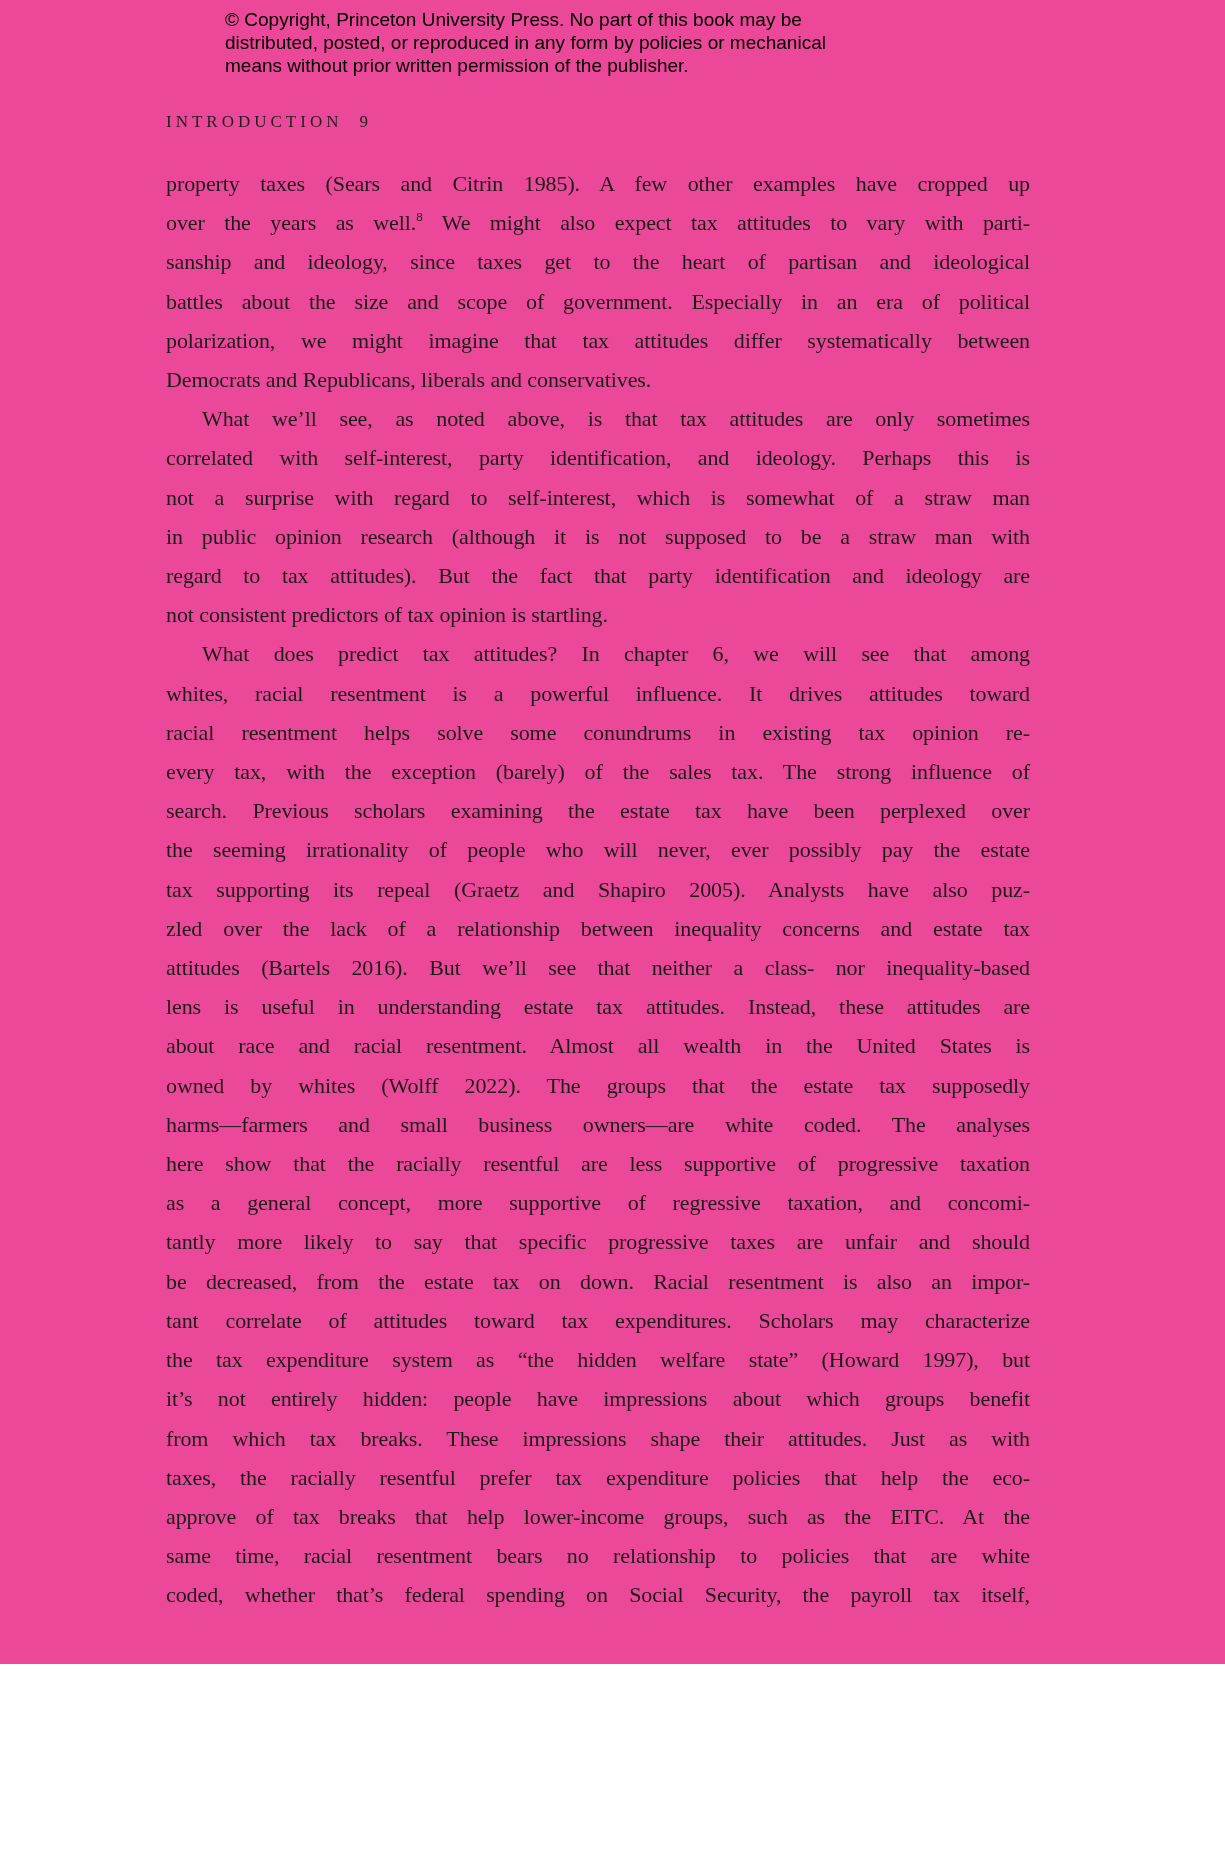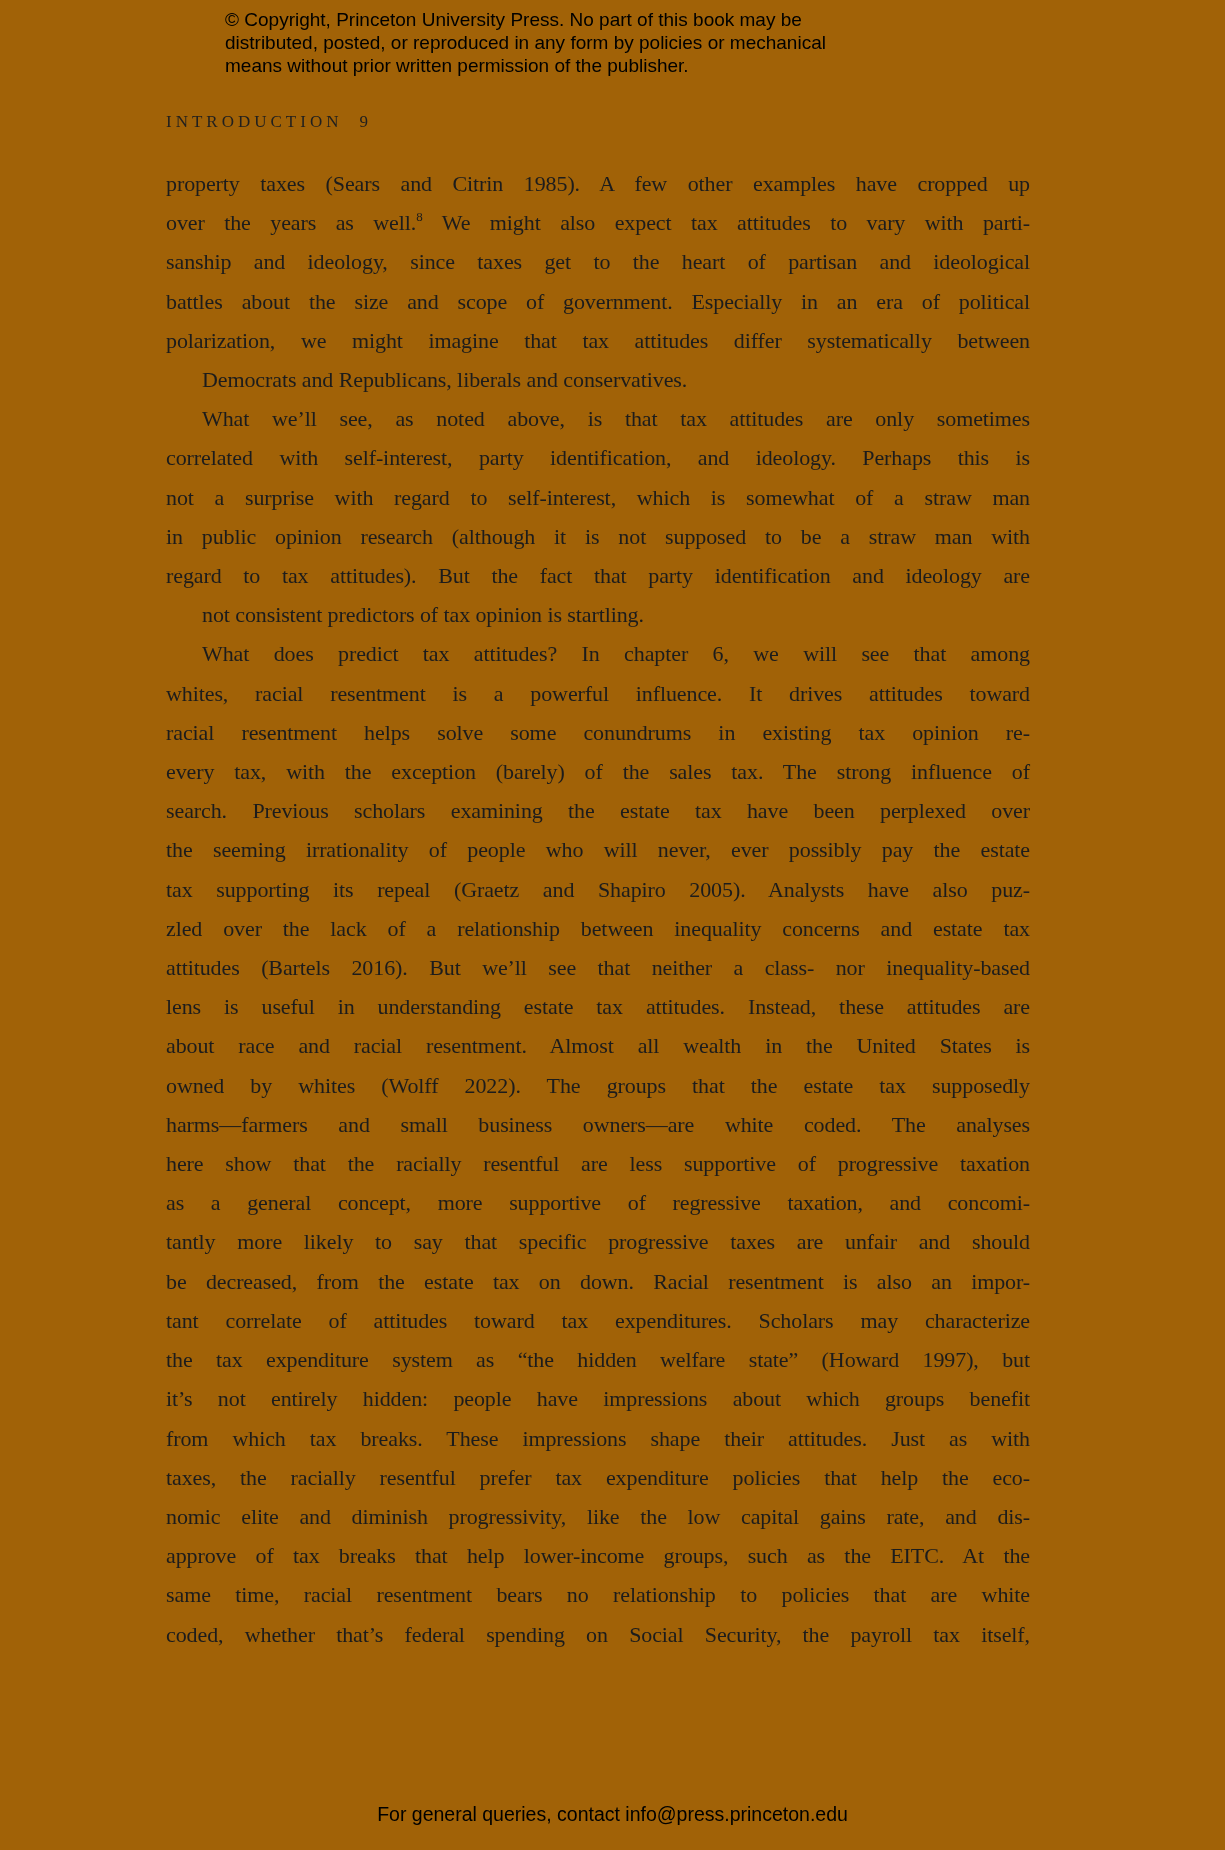--- a/index.html
+++ b/index.html
@@ -3,22 +3,22 @@
 <meta charset="utf-8">
 <style>
   html, body {
     margin: 0;
     padding: 0;
     background: #ffffff;
   }
   .page {
     position: relative;
     width: 1225px;
-    height: 1850px;
-    background: #a16207;
+    height: 1664px;
+    background: #ec4899;
     overflow: hidden;
   }
 
   
   .copyright-notice {
     position: absolute;
     left: 225px;
     top: 8px;
     font-family: "Liberation Sans", "DejaVu Sans", sans-serif;
     font-size: 19px;
@@ -54,21 +54,20 @@
     line-height: 39.2px;
     letter-spacing: -0.1px;
     color: #1c1c1c;
   }
   .body-text .line {
     text-align: justify;
     text-align-last: justify;
   }
   .body-text .line.flush-left {
     text-align-last: left;
-    margin-left: 36px;
   }
   .body-text .line.indent {
     text-indent: 36px;
   }
   .body-text sup {
     font-size: 13px;
     line-height: 0;
     vertical-align: baseline;
     position: relative;
     top: -9px;
@@ -136,21 +135,20 @@
         <div class="line">harms—farmers and small business owners—are white coded. The analyses</div>
         <div class="line">here show that the racially resentful are less supportive of progressive taxation</div>
         <div class="line">as a general concept, more supportive of regressive taxation, and concomi-</div>
         <div class="line">tantly more likely to say that specific progressive taxes are unfair and should</div>
         <div class="line">be decreased, from the estate tax on down. Racial resentment is also an impor-</div>
         <div class="line">tant correlate of attitudes toward tax expenditures. Scholars may characterize</div>
         <div class="line">the tax expenditure system as “the hidden welfare state” (Howard 1997), but</div>
         <div class="line">it’s not entirely hidden: people have impressions about which groups benefit</div>
         <div class="line">from which tax breaks. These impressions shape their attitudes. Just as with</div>
         <div class="line">taxes, the racially resentful prefer tax expenditure policies that help the eco-</div>
-        <div class="line">nomic elite and diminish progressivity, like the low capital gains rate, and dis-</div>
         <div class="line">approve of tax breaks that help lower-income groups, such as the EITC. At the</div>
         <div class="line">same time, racial resentment bears no relationship to policies that are white</div>
         <div class="line">coded, whether that’s federal spending on Social Security, the payroll tax itself,</div>
       </div>
     </main>
 
   <footer class="page-footer">For general queries, contact info@press.princeton.edu</footer>
 
 </div>
 

